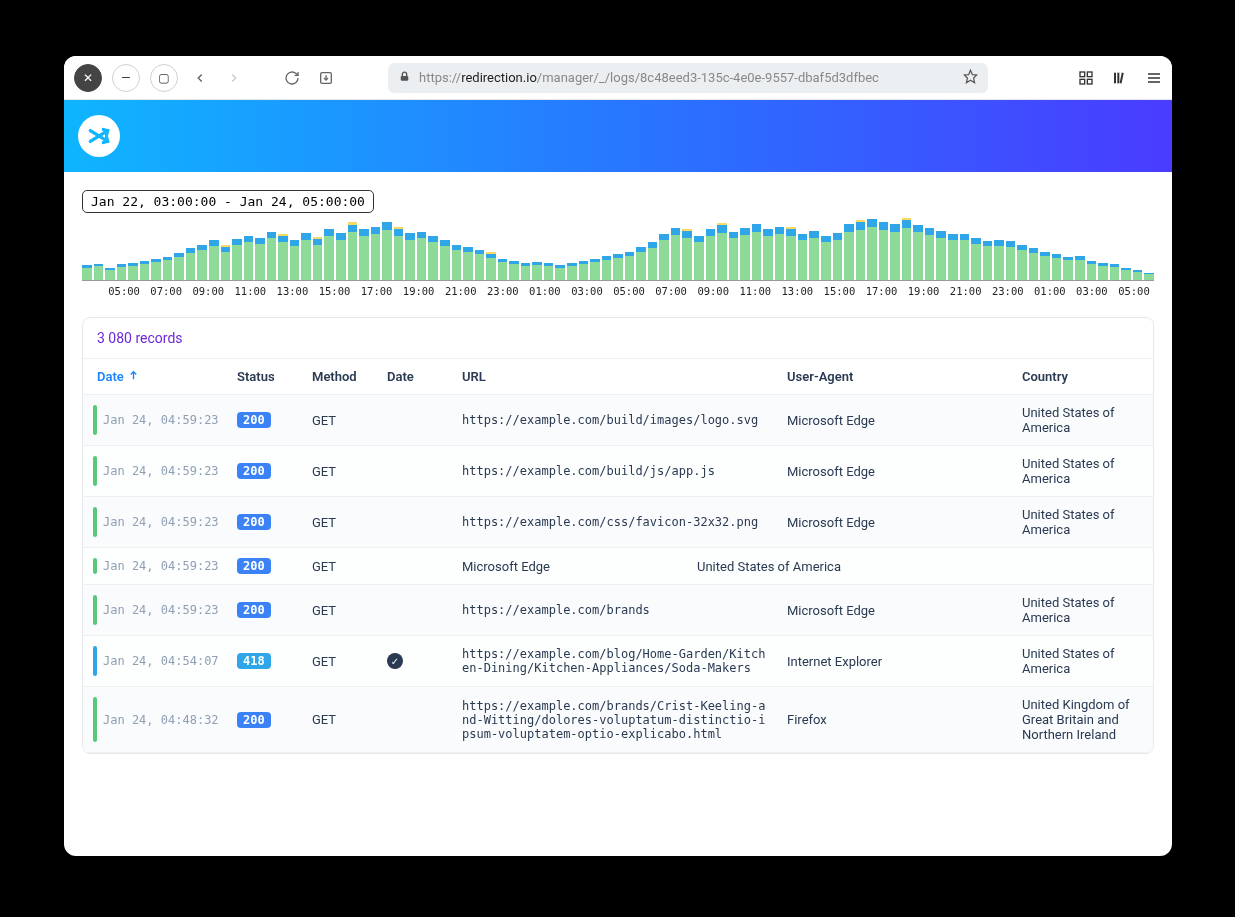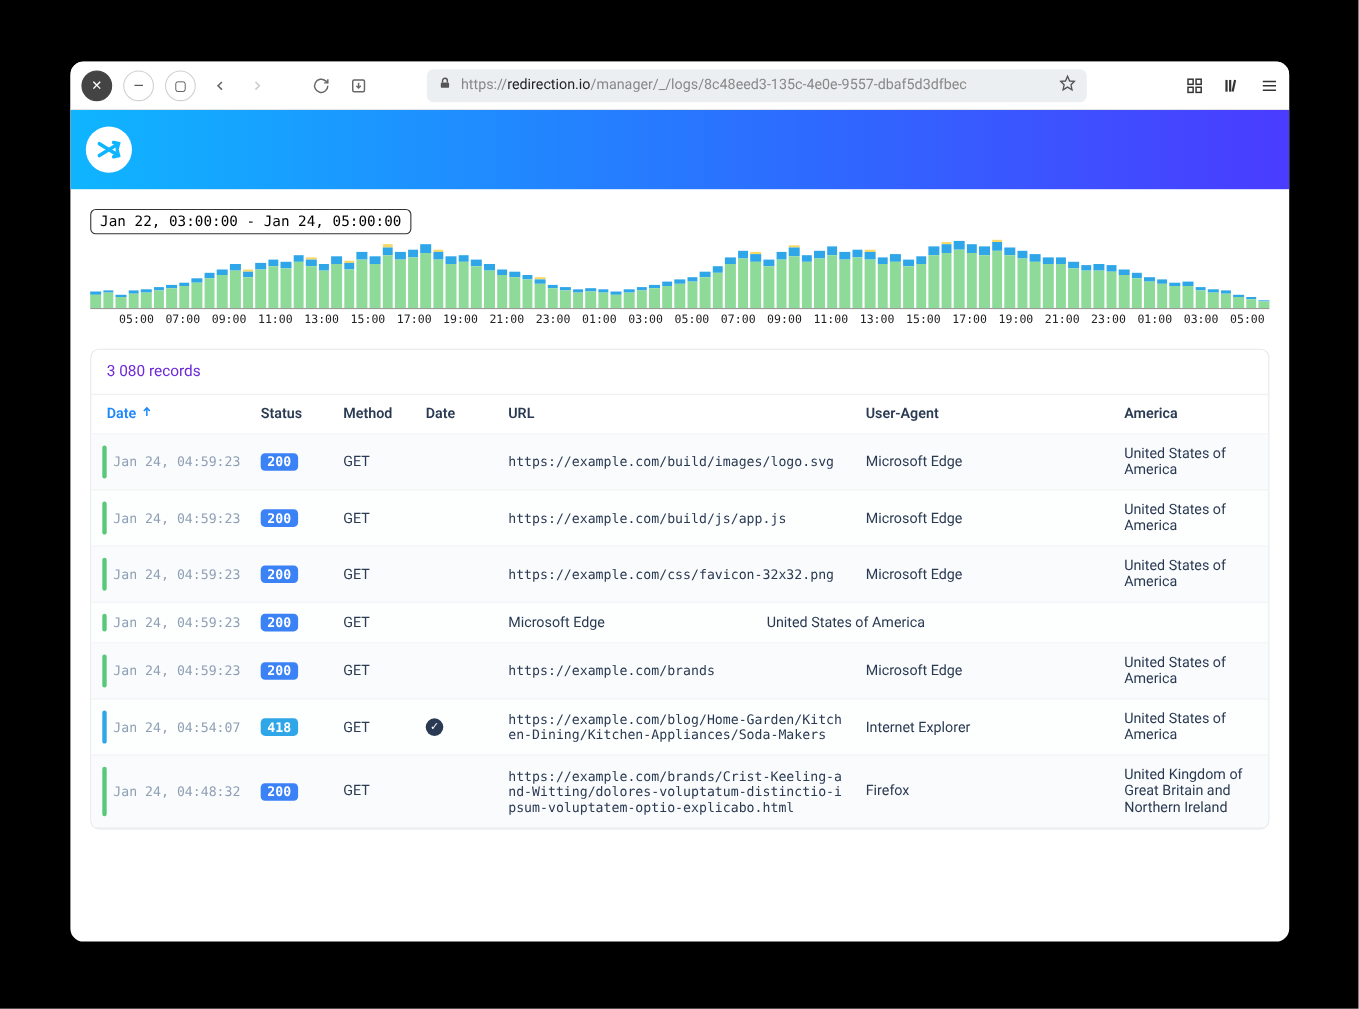--- a/index.html
+++ b/index.html
@@ -590,21 +590,21 @@
             <span><svg width="11" height="11" viewBox="0 0 24 24" fill="none" stroke="#1c86ff" stroke-width="3">
                   <line x1="12" y1="20" x2="12" y2="4"></line>
                   <polyline points="6 10 12 4 18 10"></polyline>
                 </svg></span>
           </div>
           <div class="th-status">Status</div>
           <div class="th-method">Method</div>
           <div class="th-rule">Date</div>
           <div class="th-url">URL</div>
           <div class="th-ua">User-Agent</div>
-          <div class="th-country">America</div>
+          <div class="th-country">Country</div>
         </div>
         <div id="rows">
             <div class="row">
               <div class="row-bar ok"></div>
               <div class="c-date">Jan 24, 04:59:23</div>
               <div class="c-status"><span class="badge ok">200</span></div>
               <div class="c-method">GET</div>
               <div class="c-rule"></div>
               <div class="c-url">https://example.com/build/images/logo.svg</div>
               <div class="c-ua">Microsoft Edge</div>

